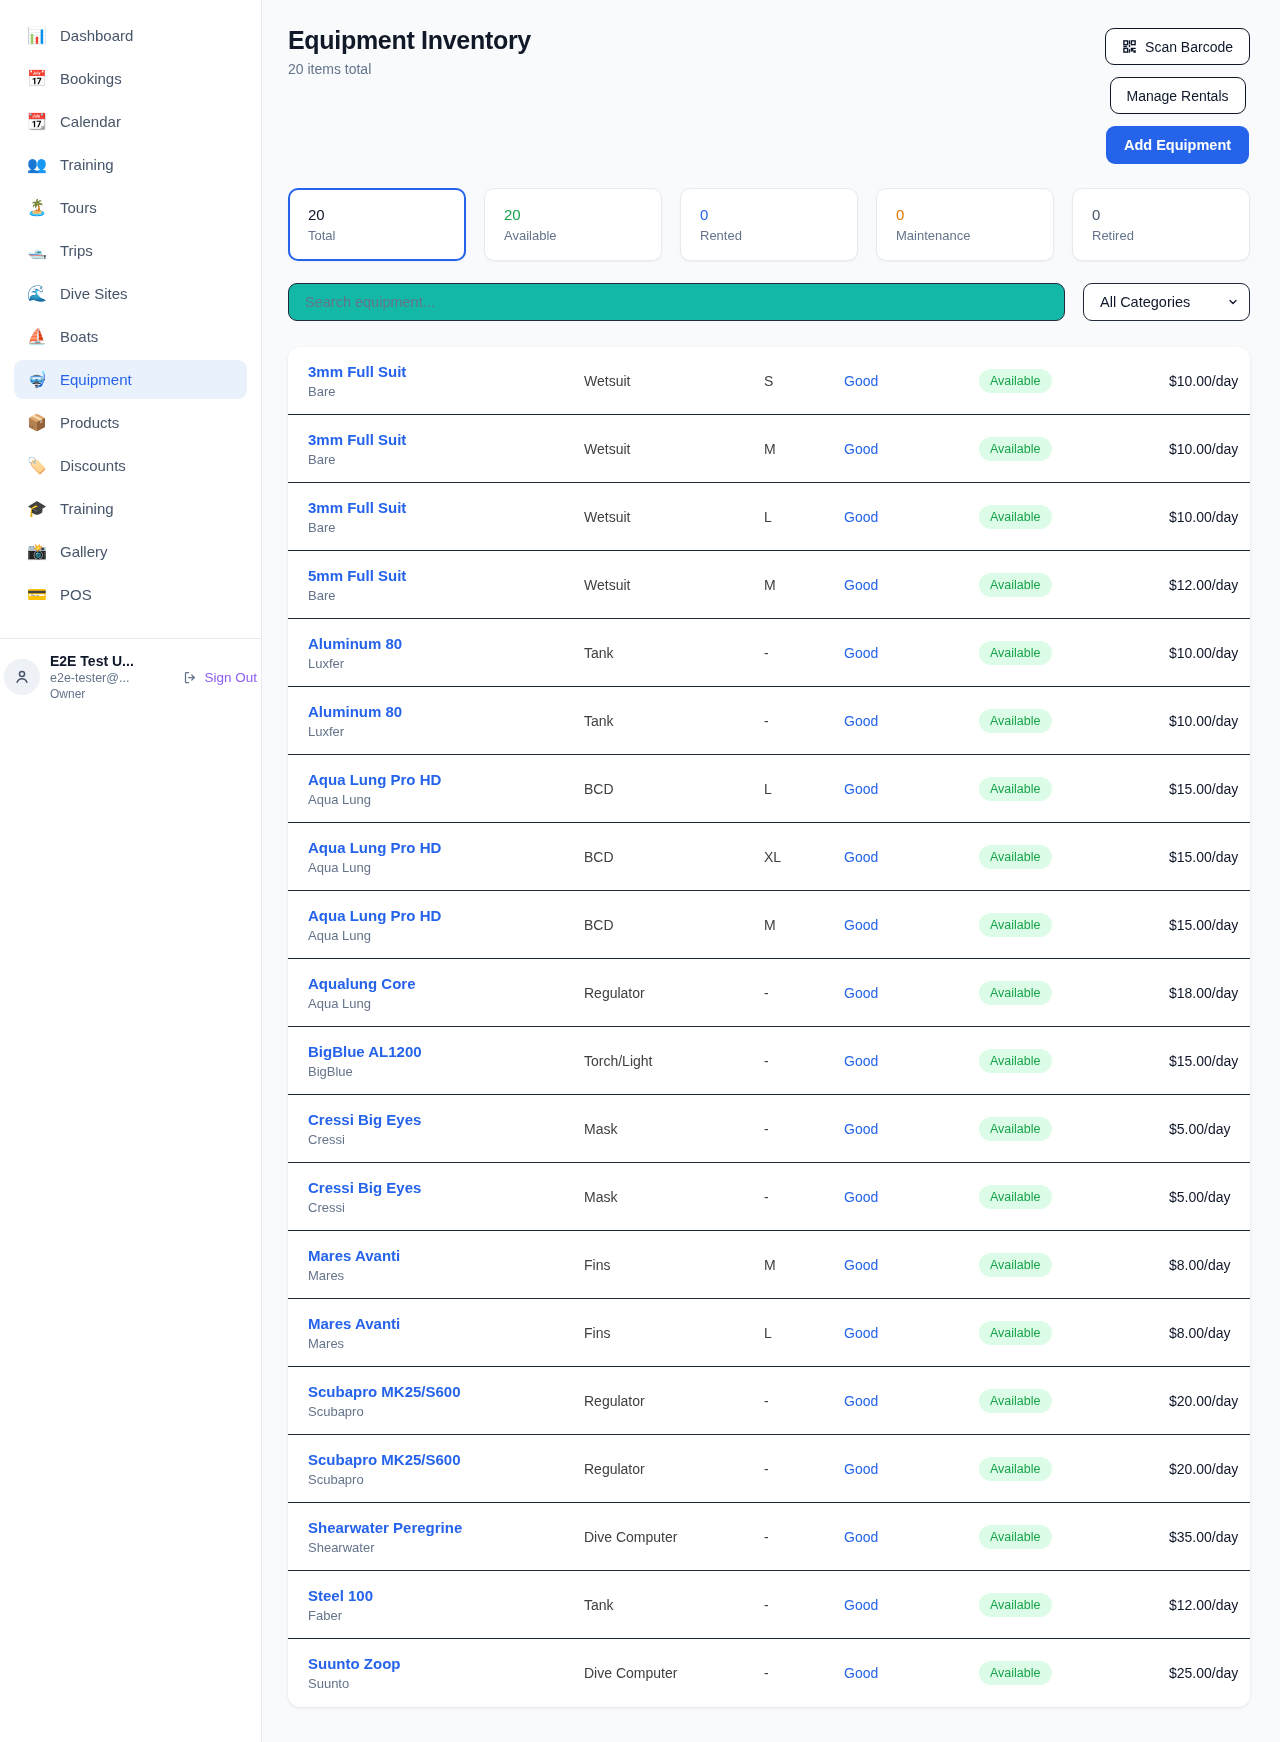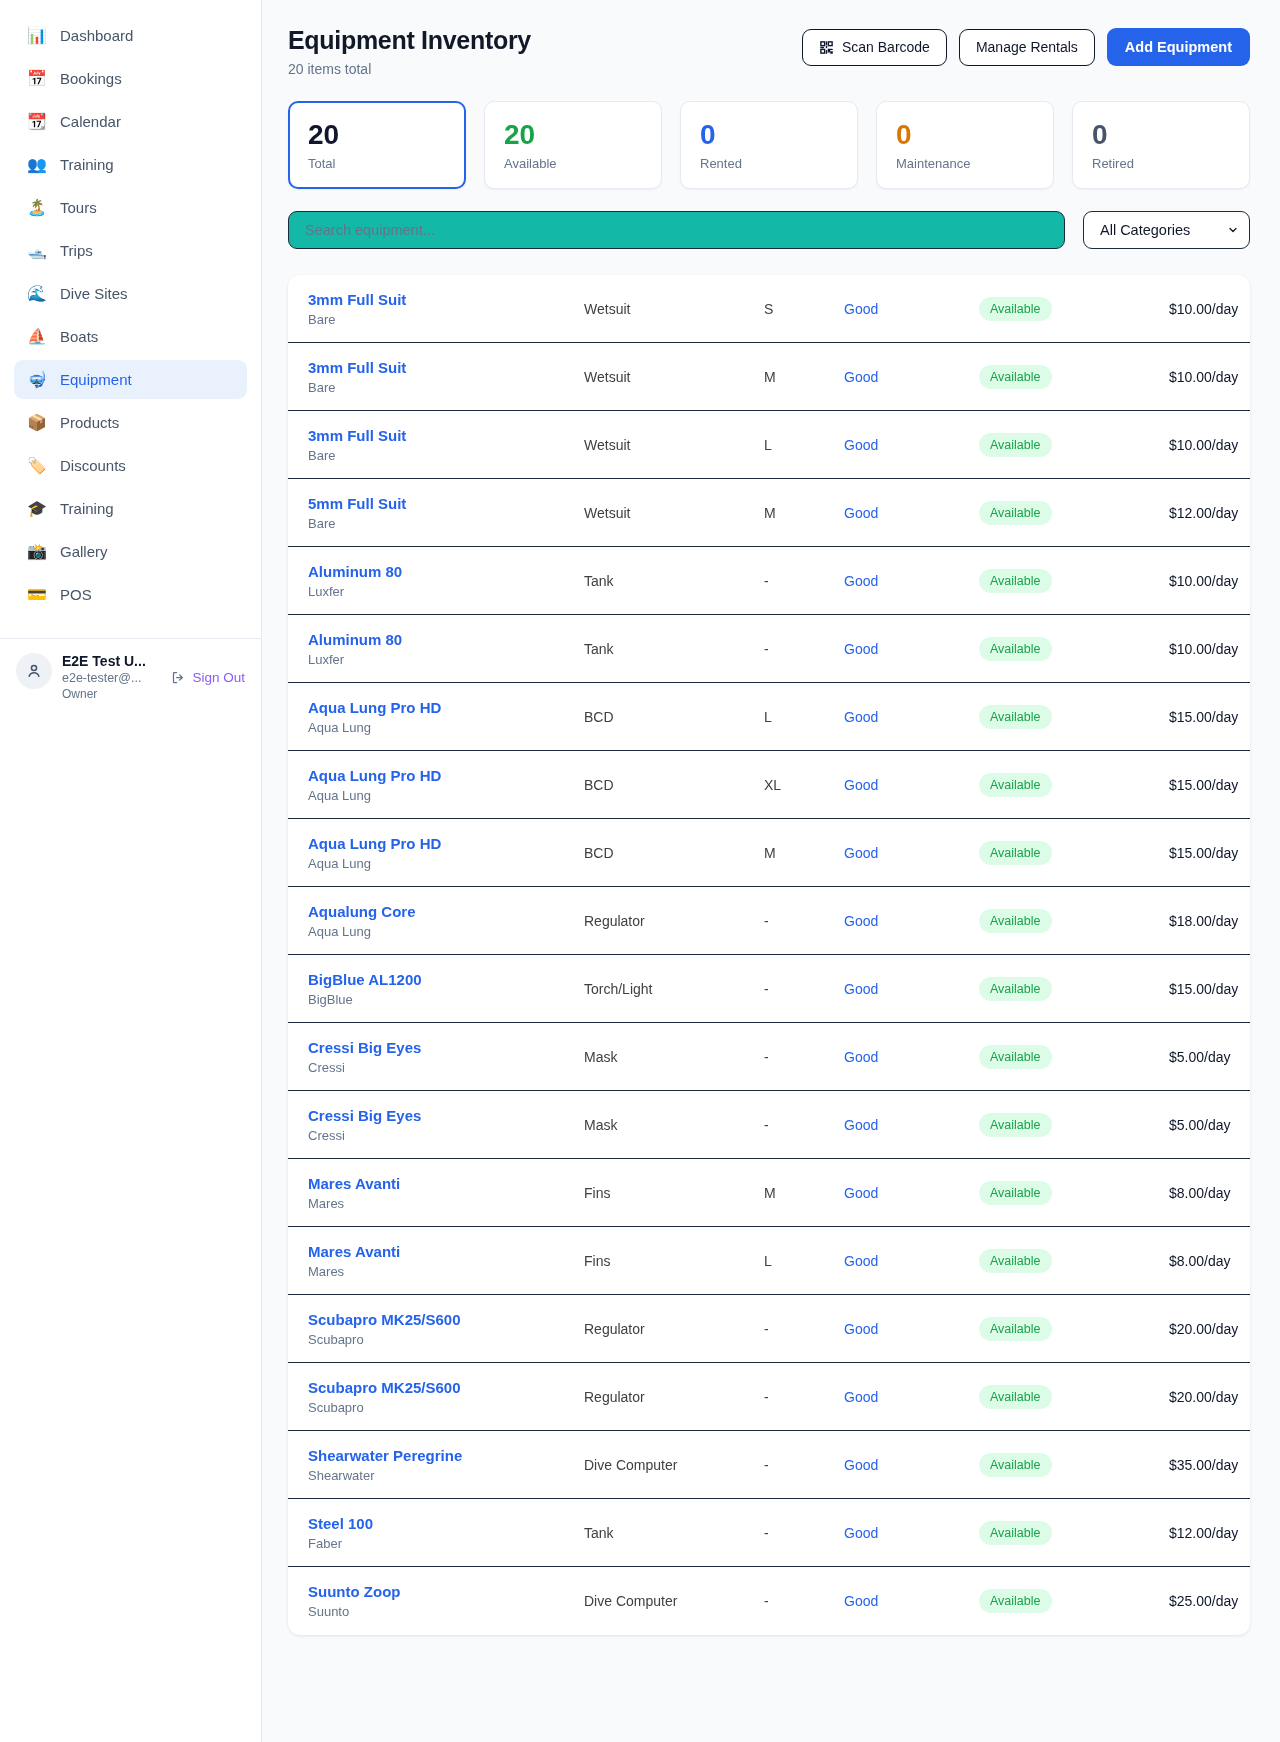--- a/index.html
+++ b/index.html
@@ -10,48 +10,48 @@
   .sidebar { position:absolute; left:0; top:0; bottom:0; width:262px; background:#ffffff;
              border-right:1px solid #e7eaf0; display:flex; flex-direction:column; }
   .brand { padding:24px 24px 18px 24px; border-bottom:1px solid #e7eaf0; }
   .brand-name { color:#2563eb; font-size:21px; font-weight:700; letter-spacing:-0.2px; }
   .brand-domain { color:#64748b; font-size:13px; margin-top:5px; }
   .nav { padding:16px 14px 10px 14px; }
   .nav-item { display:flex; align-items:center; gap:13px; padding:10px 13px; border-radius:9px;
               color:#475569; font-size:15px; cursor:pointer; margin-bottom:4px; }
   .nav-item[data-active="true"] { background:#e9f1fd; color:#2563eb; font-weight:500; }
   .nav-icon { width:20px; font-size:16px; text-align:center; flex:0 0 20px; }
-  .user-box { border-top:1px solid #e7eaf0; margin-top:10px; padding:14px 16px; display:flex; gap:10px; }
+  .user-box { border-top:1px solid #e7eaf0; margin-top:10px; padding:14px 4px; display:flex; align-items:center; gap:10px; }
   .avatar { width:36px; height:36px; border-radius:50%; background:#eef1f5; display:flex; align-items:center;
             justify-content:center; color:#475569; flex:0 0 36px; }
   .user-meta { flex:1; min-width:0; }
   .user-name { font-size:14px; font-weight:700; color:#0f172a; white-space:nowrap; }
   .user-email { font-size:12.5px; color:#64748b; margin-top:2px; white-space:nowrap; }
   .user-role { font-size:12px; color:#64748b; margin-top:2px; }
   .signout { display:flex; align-items:center; gap:6px; color:#8b5cf6; font-size:13.5px; cursor:pointer;
              background:none; border:none; font-family:inherit; white-space:nowrap; }
 
   
   .main { margin-left:262px; padding:26px 30px 20px 26px; }
   .page-head { display:flex; justify-content:space-between; align-items:flex-start; }
   .page-title { font-size:25px; font-weight:700; letter-spacing:-0.3px; color:#111827; }
   .page-subtitle { font-size:14px; color:#64748b; margin-top:6px; }
-  .head-actions { display:flex; gap:12px; align-items:center; margin-top:2px; }
+  .head-actions { display:flex; gap:12px; align-items:center; margin-top:2px;flex-direction:column; }
   .btn-outline { display:flex; align-items:center; gap:8px; height:37px; padding:0 16px; background:#fff;
                  border:1px solid #0f172a; border-radius:9px; font-size:14px; font-weight:500; color:#0f172a;
                  font-family:inherit; cursor:pointer; }
   .btn-primary { height:38px; padding:0 18px; background:#2563eb; color:#fff; border:none; border-radius:9px;
                  font-size:14.5px; font-weight:600; font-family:inherit; cursor:pointer; }
 
   
   .stats { display:flex; gap:18px; margin-top:24px; }
   .stat-card { flex:1; background:#fff; border:1px solid #e7eaf0; border-radius:10px; padding:17px 19px;
                box-shadow:0 1px 2px rgba(15,23,42,.05); cursor:pointer; }
   .stat-card[data-selected="true"] { border:2px solid #2563eb; padding:16px 18px; }
-  .stat-value { font-size:28px; font-weight:700; }
+  .stat-value { font-size:15px; font-weight:400; }
   .stat-label { font-size:13px; color:#64748b; margin-top:5px; }
 
   
   .filters { display:flex; gap:18px; margin-top:22px; }
   .search-input { flex:1; height:38px; border:1px solid #1e293b; border-radius:9px; padding:17px 16px;
                   font-size:14.5px; font-family:inherit; color:#0f172a; background:#14b8a6; }
   .search-input::placeholder { color:#64748b; }
   .select-wrap { position:relative; width:167px; }
   .select-wrap select { width:100%; height:38px; border:1px solid #1e293b; border-radius:9px; background:#fff;
                         font-size:14.5px; font-family:inherit; color:#0f172a; padding:0 30px 0 16px;

